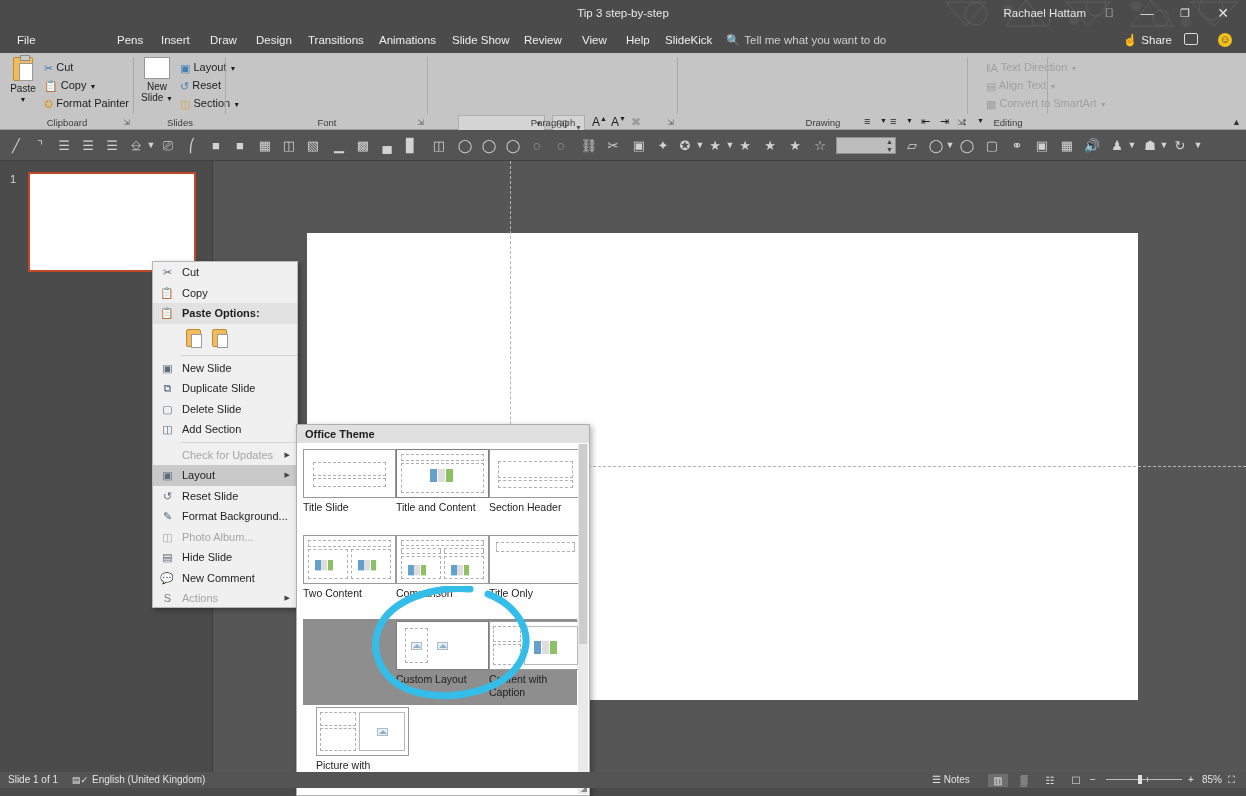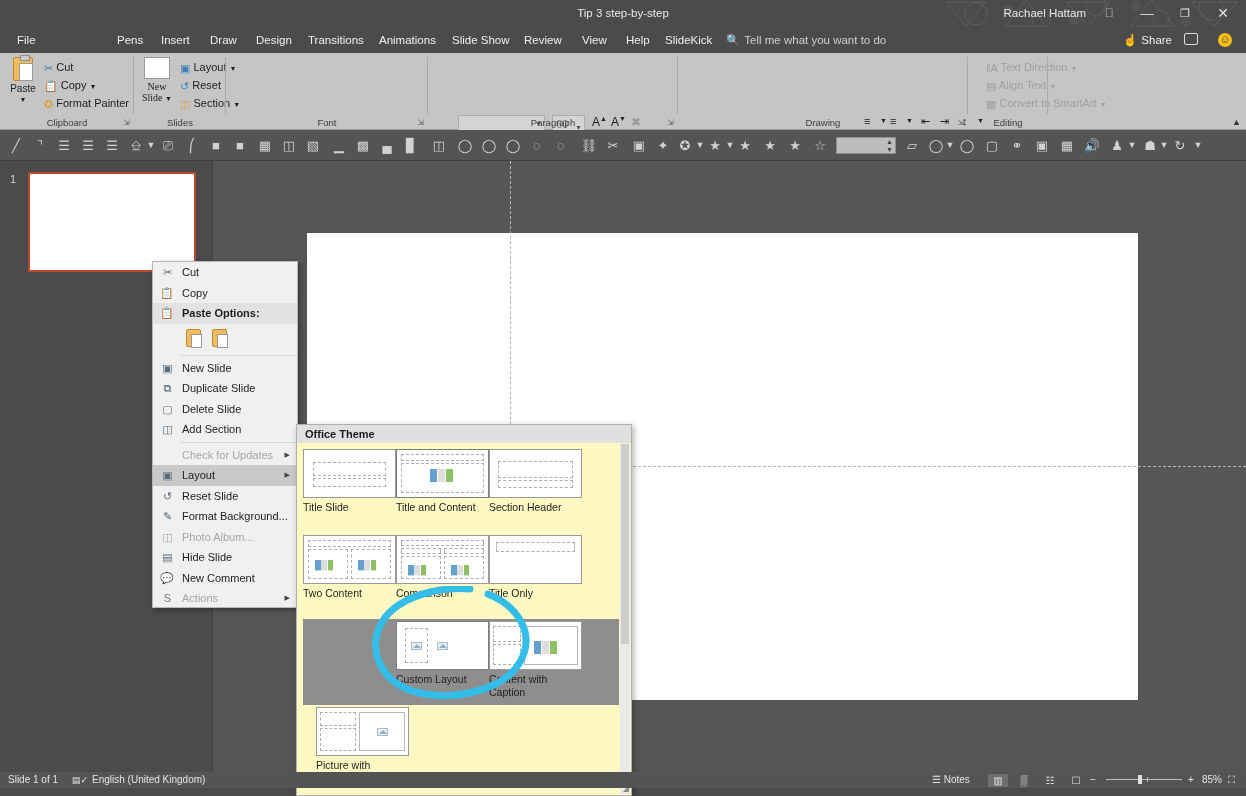--- a/index.html
+++ b/index.html
@@ -172,22 +172,22 @@
     position:absolute; top:3px; width:22px; height:22px;
   }
   .po-gly { width:15px; height:18px; background:#f0bc5e; border:1px solid #c08a2a;
     border-radius:2px; position:relative; margin:2px auto 0; }
   .po-gly:after { content:""; position:absolute; left:4px; top:4px; width:9px; height:12px;
     background:#fff; border:1px solid #9a9a9a; }
   .mi-sep { height:1px; background:#d6d6d6; margin:2px 0 2px 28px; }
 
   
   .gallery {
-    position:absolute; left:296px; top:424px; width:336px; height:372px;
-    background:#fef9c3; border:1px solid #b0b0b0;
+    position:absolute; left:296px; top:424px; width:294px; height:372px;
+    background:#ffffff; border:1px solid #b0b0b0;
     box-shadow:2px 2px 6px rgba(0,0,0,.3); color:#1d1d1d;
   }
   .gal-hdr {
     position:absolute; left:0; top:0; width:100%; height:18px; line-height:18px;
     background:#e0e0e0; font-weight:bold; font-size:11px; padding-left:8px;
   }
   .gal-grid { position:absolute; left:6px; top:22px; right:12px; }
   .gal-row { position:relative; height:86px; }
   .gal-row.hl { background:#8e8e8e; }
   .gal-item { position:absolute; top:2px; width:93px; }
@@ -311,21 +311,21 @@
       <div class="ri" style="left:44px;top:44px;">
         <span class="icn" style="color:#d8a13a;">✪</span>
         <span>Format Painter</span>
       </div>
       <div class="gname">Clipboard</div>
       <div class="dlg">⇲</div>
       <div class="sep"></div>
     </div>
 
     <div class="grp" style="left:134px;width:92px;">
-      <div class="paste-big" style="left:4px;top:4px;width:38px;font-family:Liberation Serif, serif;">
+      <div class="paste-big" style="left:4px;top:4px;width:38px;">
         <div style="width:26px;height:22px;background:#fff;border:1px solid #999;margin:0 auto 2px;"></div>
         New<br>Slide <span style="font-size:7px;">▼</span>
       </div>
       <div class="ri" style="left:46px;top:8px;">
         <span class="icn" style="color:#3f7fb5;">▣</span>
         <span>Layout</span>
         <span class="caret">▼</span>
       </div>
       <div class="ri" style="left:46px;top:26px;">
         <span class="icn" style="color:#3f7fb5;">↺</span>

